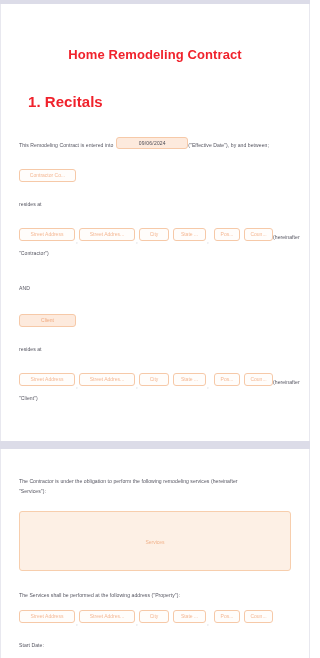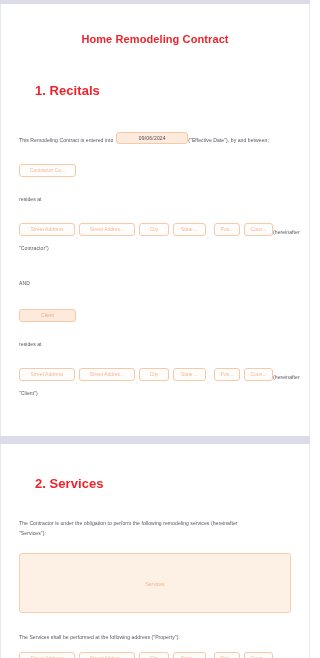--- a/index.html
+++ b/index.html
@@ -39,33 +39,33 @@
     width: 100%;
   }
 
   .page-body {
     padding: 0 18px;
   }
 
   
   .doc-title {
     color: #f0222c;
-    font-size: 11px;
+    font-size: 13px;
     font-weight: bold;
     text-align: center;
     letter-spacing: 0.1px;
     margin: 0;
-    padding-top: 29px;
+    padding-top: 43px;
   }
 
   .section-heading {
     color: #f0222c;
-    font-size: 13px;
+    font-size: 15px;
     font-weight: bold;
-    margin: 16px;
+    margin: 9px;
     letter-spacing: 0.05px;
   }
 
   .body-text {
     color: #555560;
     font-size: 5.1px;
     line-height: 1.9;
     letter-spacing: 0.05px;
     margin: 0;
   }
@@ -226,21 +226,20 @@
     </div>
   </div>
 
   <div class="page-gap mid"></div>
 
   <div class="page">
     <div class="page-body">
 
       <div class="sp-16"></div>
 
-      <h2 class="section-heading">2. Services</h2>
 
       <div class="sp-12"></div>
 
       <div class="body-text">The Contractor is under the obligation to perform the following remodeling services  (hereinafter</div>
       <div class="body-text">"Services"):</div>
 
       <div class="sp-14"></div>
 
       <div class="textarea-field">Services</div>
 

